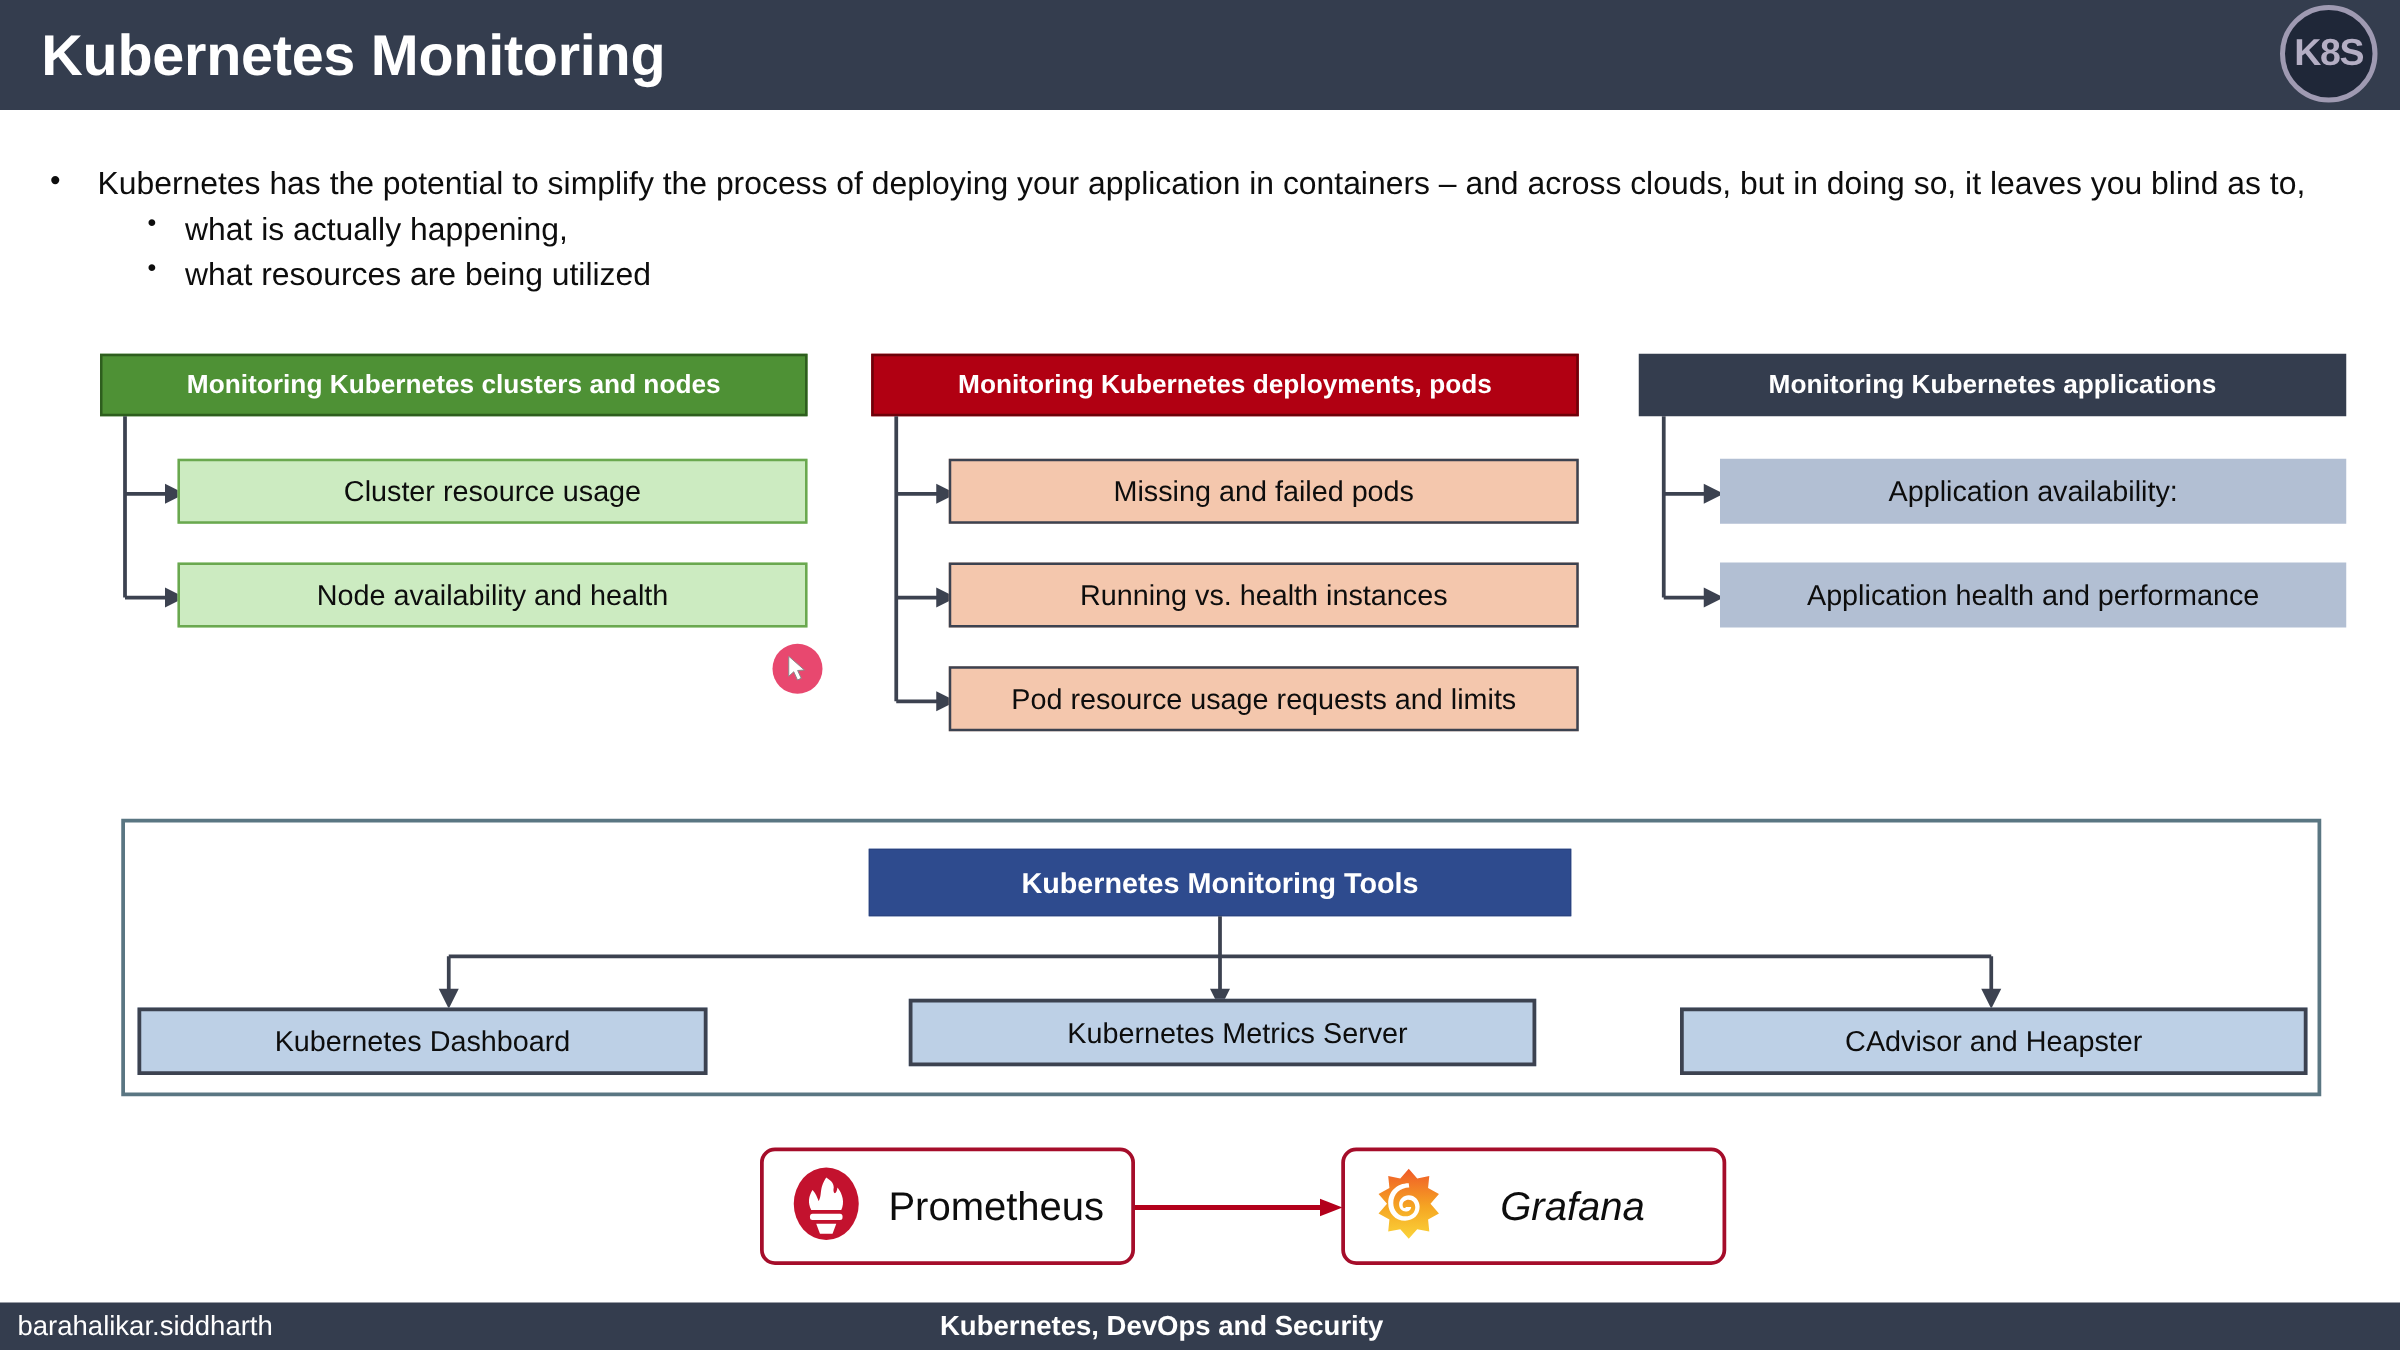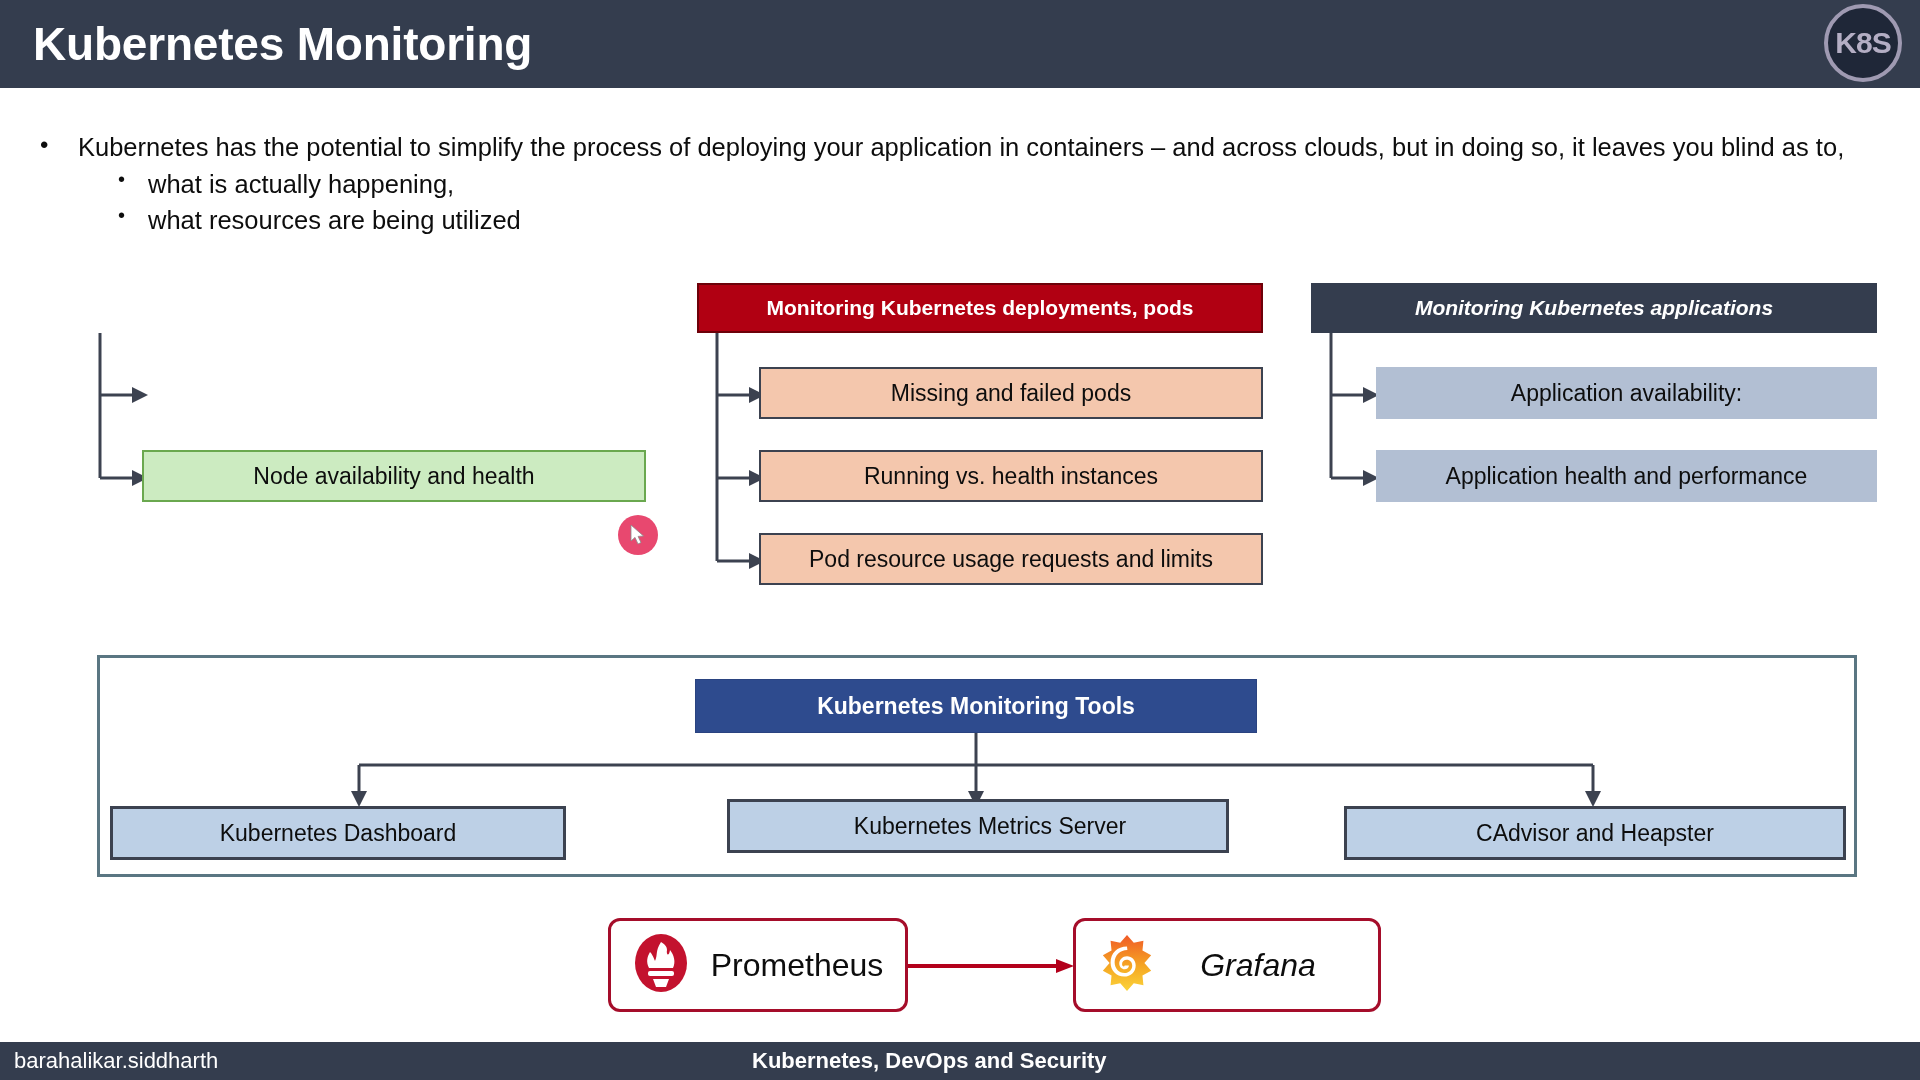--- a/index.html
+++ b/index.html
@@ -149,48 +149,50 @@
       <span>K8S</span>
     </div>
   </div>
 
   <div class="bullets">
     <div class="bullet-l1">Kubernetes has the potential to simplify the process of deploying your application in containers – and across clouds, but in doing so, it leaves you blind as to,</div>
     <div class="bullet-l2">what is actually happening,</div>
     <div class="bullet-l2">what resources are being utilized</div>
   </div>
 
+  <div class="col-header green" style="left:80px; top:283px; width:566px;">Monitoring Kubernetes clusters and nodes</div>
 
   <svg class="connector" style="left:80px; top:333px; width:70px; height:160px;">
     <path class="cline" d="M 20 0 L 20 145"></path>
     <path class="cline" d="M 20 62 L 55 62"></path>
     <path class="cline" d="M 20 145 L 55 145"></path>
     <polygon points="52,54 68,62 52,70" fill="#3c4250"></polygon>
     <polygon points="52,137 68,145 52,153" fill="#3c4250"></polygon>
   </svg>
 
+  <div class="sub-box green" style="left:142px; top:367px; width:504px;">Cluster resource usage</div>
   <div class="sub-box green" style="left:142px; top:450px; width:504px;">Node availability and health</div>
 
   <div class="col-header red" style="left:697px; top:283px; width:566px;">Monitoring Kubernetes deployments, pods</div>
 
   <svg class="connector" style="left:697px; top:333px; width:70px; height:250px;">
     <path class="cline" d="M 20 0 L 20 228"></path>
     <path class="cline" d="M 20 62 L 55 62"></path>
     <path class="cline" d="M 20 145 L 55 145"></path>
     <path class="cline" d="M 20 228 L 55 228"></path>
     <polygon points="52,54 68,62 52,70" fill="#3c4250"></polygon>
     <polygon points="52,137 68,145 52,153" fill="#3c4250"></polygon>
     <polygon points="52,220 68,228 52,236" fill="#3c4250"></polygon>
   </svg>
 
   <div class="sub-box peach" style="left:759px; top:367px; width:504px;">Missing and failed pods</div>
   <div class="sub-box peach" style="left:759px; top:450px; width:504px;">Running vs. health instances</div>
   <div class="sub-box peach" style="left:759px; top:533px; width:504px;">Pod resource usage requests and limits</div>
 
-  <div class="col-header slate" style="left:1311px; top:283px; width:566px;font-style:italic;">Monitoring Kubernetes applications</div>
+  <div class="col-header slate" style="left:1311px; top:283px; width:566px;">Monitoring Kubernetes applications</div>
 
   <svg class="connector" style="left:1311px; top:333px; width:70px; height:160px;">
     <path class="cline" d="M 20 0 L 20 145"></path>
     <path class="cline" d="M 20 62 L 55 62"></path>
     <path class="cline" d="M 20 145 L 55 145"></path>
     <polygon points="52,54 68,62 52,70" fill="#3c4250"></polygon>
     <polygon points="52,137 68,145 52,153" fill="#3c4250"></polygon>
   </svg>
 
   <div class="sub-box blue" style="left:1376px; top:367px; width:501px;">Application availability:</div>

